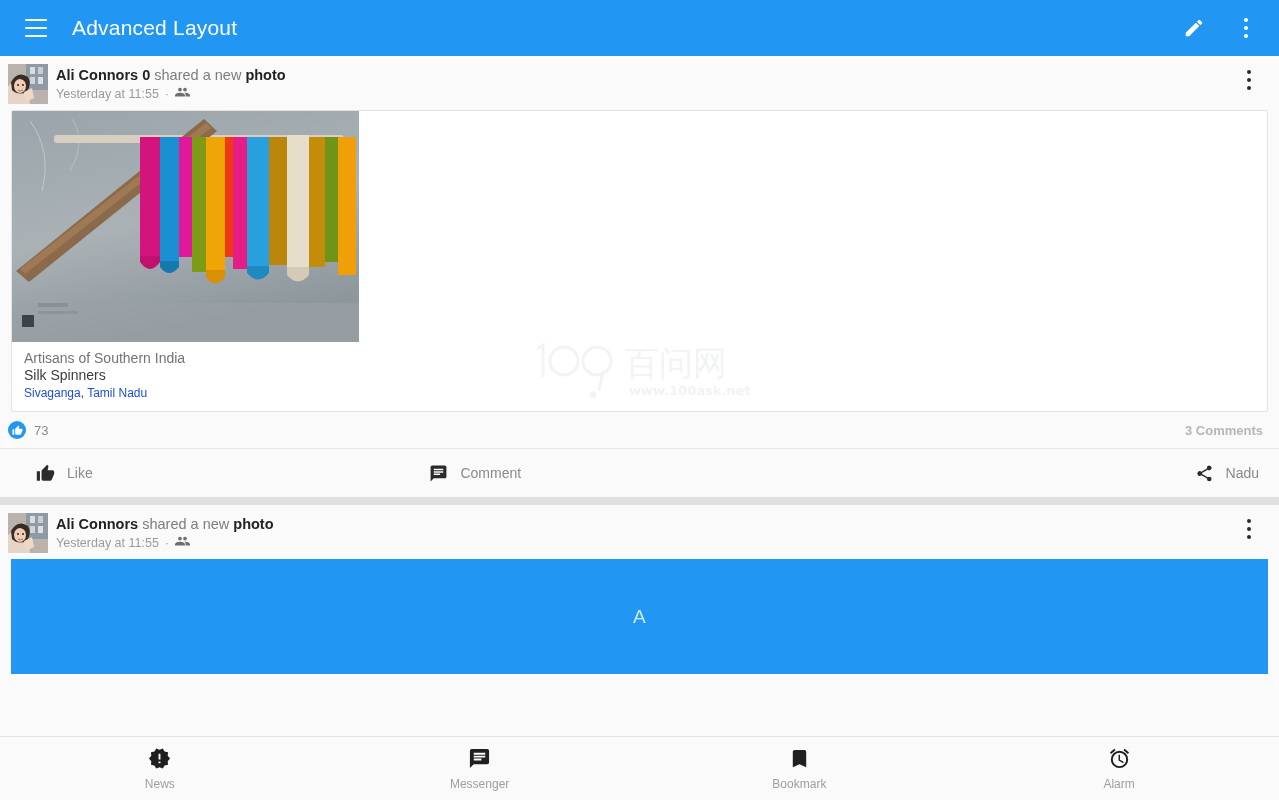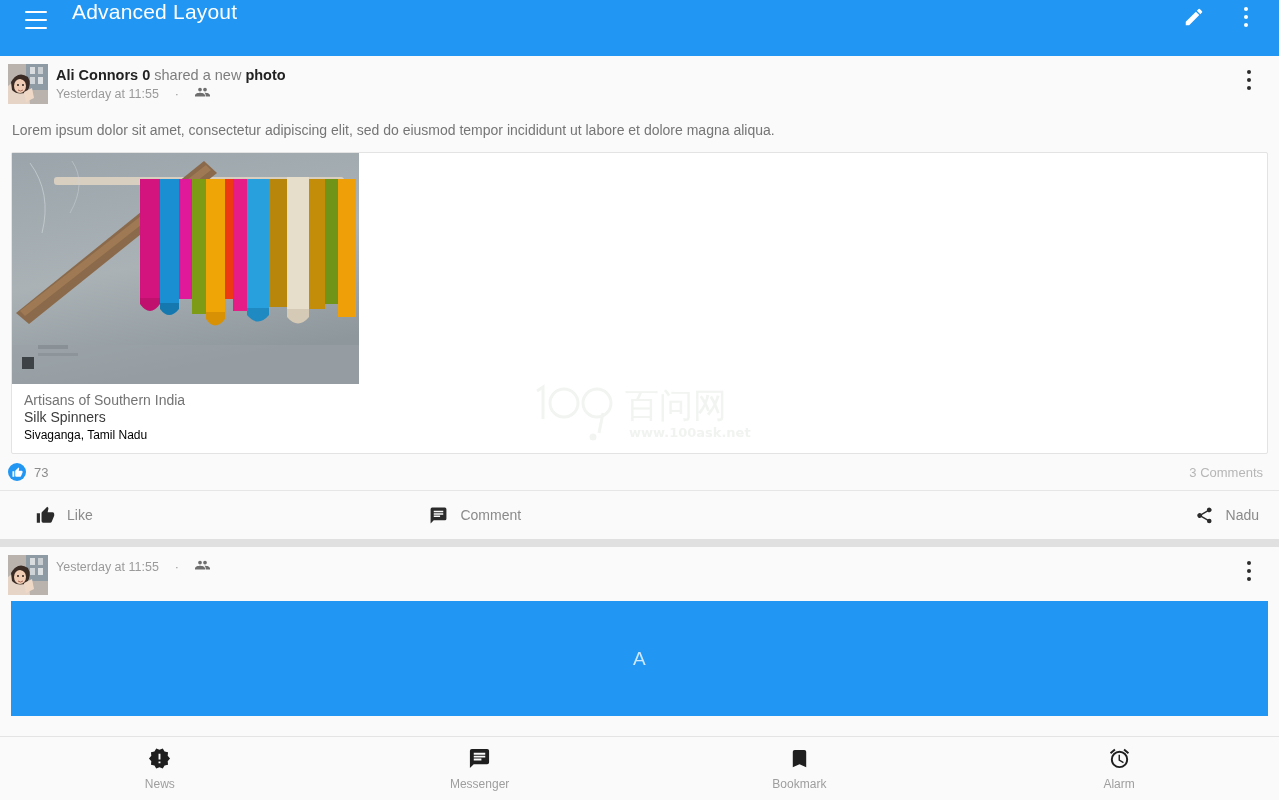--- a/index.html
+++ b/index.html
@@ -9,21 +9,21 @@
     overflow: hidden;
     background: #fafafa;
     font-family: "Liberation Sans", sans-serif;
   }
 
   
   .appbar {
     height: 56px;
     background: #2196f3;
     display: flex;
-    align-items: flex-start;
+    align-items: center;
     padding: 0 16px;
     position: relative;
     z-index: 20;
   }
   .appbar-menu {
     width: 40px; height: 40px;
     display: flex; flex-direction: column;
     justify-content: center; align-items: center;
     cursor: pointer;
     margin-right: 16px;
@@ -95,21 +95,21 @@
   }
   .ph-line1 b { color: #222; font-weight: 700; }
   .ph-line1 .strongword { color: #222; font-weight: 700; }
   .ph-line2 {
     font-size: 12.5px;
     color: #9a9a9a;
     line-height: 17px;
     margin-top: 2px;
     display: flex;
     align-items: center;
-    gap: 16px;
+    gap: 6px;
   }
   .post-overflow {
     position: absolute;
     right: 16px; top: 10px;
     width: 28px; height: 28px;
     display: flex; align-items: center; justify-content: center;
     cursor: pointer;
   }
 
   .post-body-text {
@@ -131,21 +131,21 @@
   .card-media {
     width: 347px;
     height: 231px;
     display: block;
     background: #9aa3a8;
   }
   .card-media svg { display: block; }
   .card-caption { padding: 8px 12px 10px 12px; }
   .cap1 { font-size: 14px; color: #737373; line-height: 16px; }
   .cap2 { font-size: 14px; color: #3c3c3c; line-height: 16px; margin-top: 1px; }
-  .cap3 { font-size: 12px; color: #000000; line-height: 16px; margin-top: 2px; }
+  .cap3 { font-size: 12px; color: #1d4ed8; line-height: 16px; margin-top: 2px; }
 
   
   .watermark {
     position: absolute;
     left: 530px; top: 368px;
     width: 232px; height: 62px;
     pointer-events: none;
     opacity: .55;
     user-select: none;
   }
@@ -160,21 +160,21 @@
   .like-pill {
     width: 18px; height: 18px;
     border-radius: 50%;
     background: #2196f3;
     display: flex; align-items: center; justify-content: center;
     margin-right: 8px;
     flex: 0 0 18px;
   }
   .like-pill svg { width: 11px; height: 11px; display: block; }
   .stats-count { font-size: 13px; color: #8c8c8c; }
-  .stats-comments { margin-left: auto; font-size: 13px; color: #b6b6b6; }
+  .stats-comments { margin-left: auto; font-size: 13px; color: #b6b6b6; font-weight: bold; }
 
   
   .actions {
     display: flex;
     align-items: center;
     height: 48px;
   }
   .act {
     display: flex;
     align-items: center;
@@ -291,21 +291,20 @@
       </div>
       <div class="post-overflow">
         <div class="dots-v dots-dark">
           <i></i>
           <i></i>
           <i></i>
         </div>
       </div>
     </div>
 
-    <div class="post-body-text">Lorem ipsum dolor sit amet, consectetur adipiscing elit, sed do eiusmod tempor incididunt ut labore et dolore magna aliqua.</div>
 
     <div class="card">
       <div class="card-media">
         <svg width="347" height="231" viewBox="0 0 347 231" preserveAspectRatio="none">
           <defs>
             <linearGradient id="wall" x1="0" y1="0" x2="0.3" y2="1">
               <stop offset="0%" stop-color="#9aa4aa"></stop>
               <stop offset="55%" stop-color="#aab2b6"></stop>
               <stop offset="100%" stop-color="#8e979c"></stop>
             </linearGradient>
@@ -423,20 +422,25 @@
           <path d="M3 18 Q10 6 20 13 Q24 20 19 28 Q10 32 4 26 Z" fill="#3a2b24"></path>
           <ellipse cx="12" cy="22" rx="6" ry="7" fill="#f0cdb4"></ellipse>
           <path d="M6 17 Q12 12 18 18 L17 13 Q11 9 6 14 Z" fill="#3a2b24"></path>
           <circle cx="10" cy="21" r="1" fill="#2d211b"></circle>
           <circle cx="15" cy="21" r="1" fill="#2d211b"></circle>
           <path d="M10 26 Q12.5 28 15 26" stroke="#a86b5c" stroke-width="1" fill="none"></path>
           <path d="M16 28 L24 24 L26 34 L18 38 Z" fill="#efd9c6"></path>
         </svg>
       </div>
       <div class="ph-text">
+        <div class="ph-line1">
+          <b>Ali Connors</b>
+          <span>shared a new</span>
+          <span class="strongword">photo</span>
+        </div>
         <div class="ph-line2">
           <span>Yesterday at 11:55</span>
           <span>·</span>
           <span>
             <svg width="15" height="12" viewBox="0 0 24 18">
                 <path fill="#6e6e6e" d="M8 8a3 3 0 1 0 0-6 3 3 0 0 0 0 6zm8 0a3 3 0 1 0 0-6 3 3 0 0 0 0 6zM8 10c-2.7 0-8 1.3-8 4v2h16v-2c0-2.7-5.3-4-8-4zm8 0c-.3 0-.7 0-1.1.1 1.3.9 2.1 2.1 2.1 3.9v2h7v-2c0-2.7-5.3-4-8-4z"></path>
               </svg>
           </span>
         </div>
       </div>

